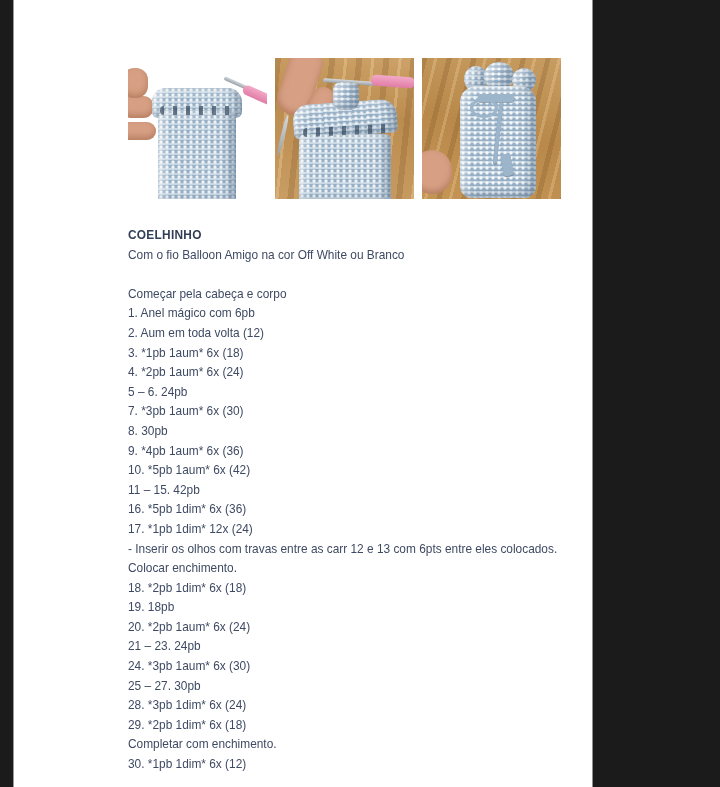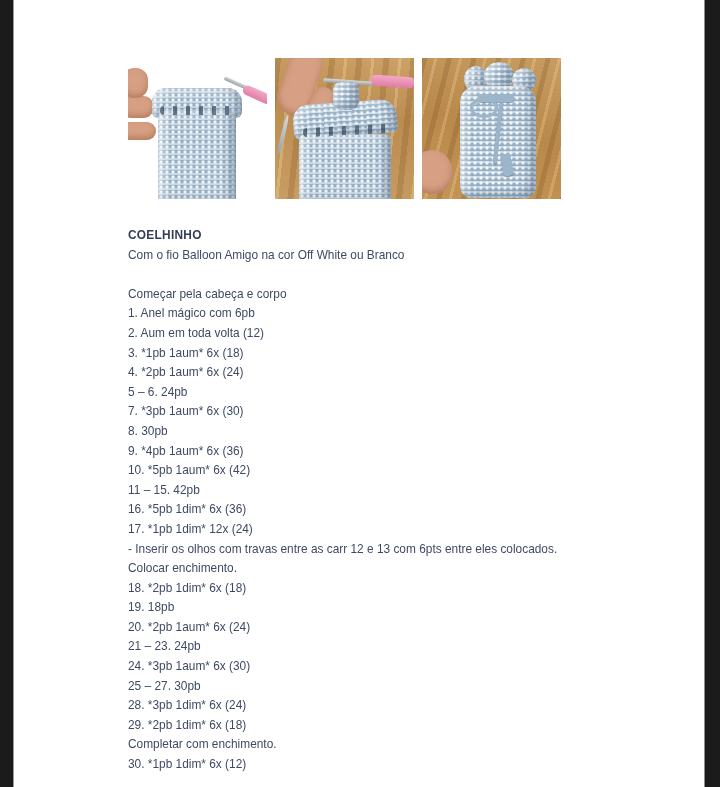--- a/index.html
+++ b/index.html
@@ -2,21 +2,21 @@
 <html><head>
 <meta charset="utf-8">
 <style>
   html,body { margin:0; padding:0; }
   body {
     width:720px; height:787px; position:relative; overflow:hidden;
     background:#1b1b1b;
     font-family:"Liberation Sans", sans-serif;
   }
   .paper {
-    position:absolute; left:13px; top:0; width:692px; height:787px;
+    position:absolute; left:13px; top:0; width:580px; height:787px;
     background:#ffffff;
     border-left:1px solid #9a9a9a; border-right:1px solid #8f8f8f;
     box-sizing:border-box;
   }
   
   .photo-strip {
     position:absolute; left:114px; top:58px;
     display:flex; gap:8px;
   }
   .photo {

